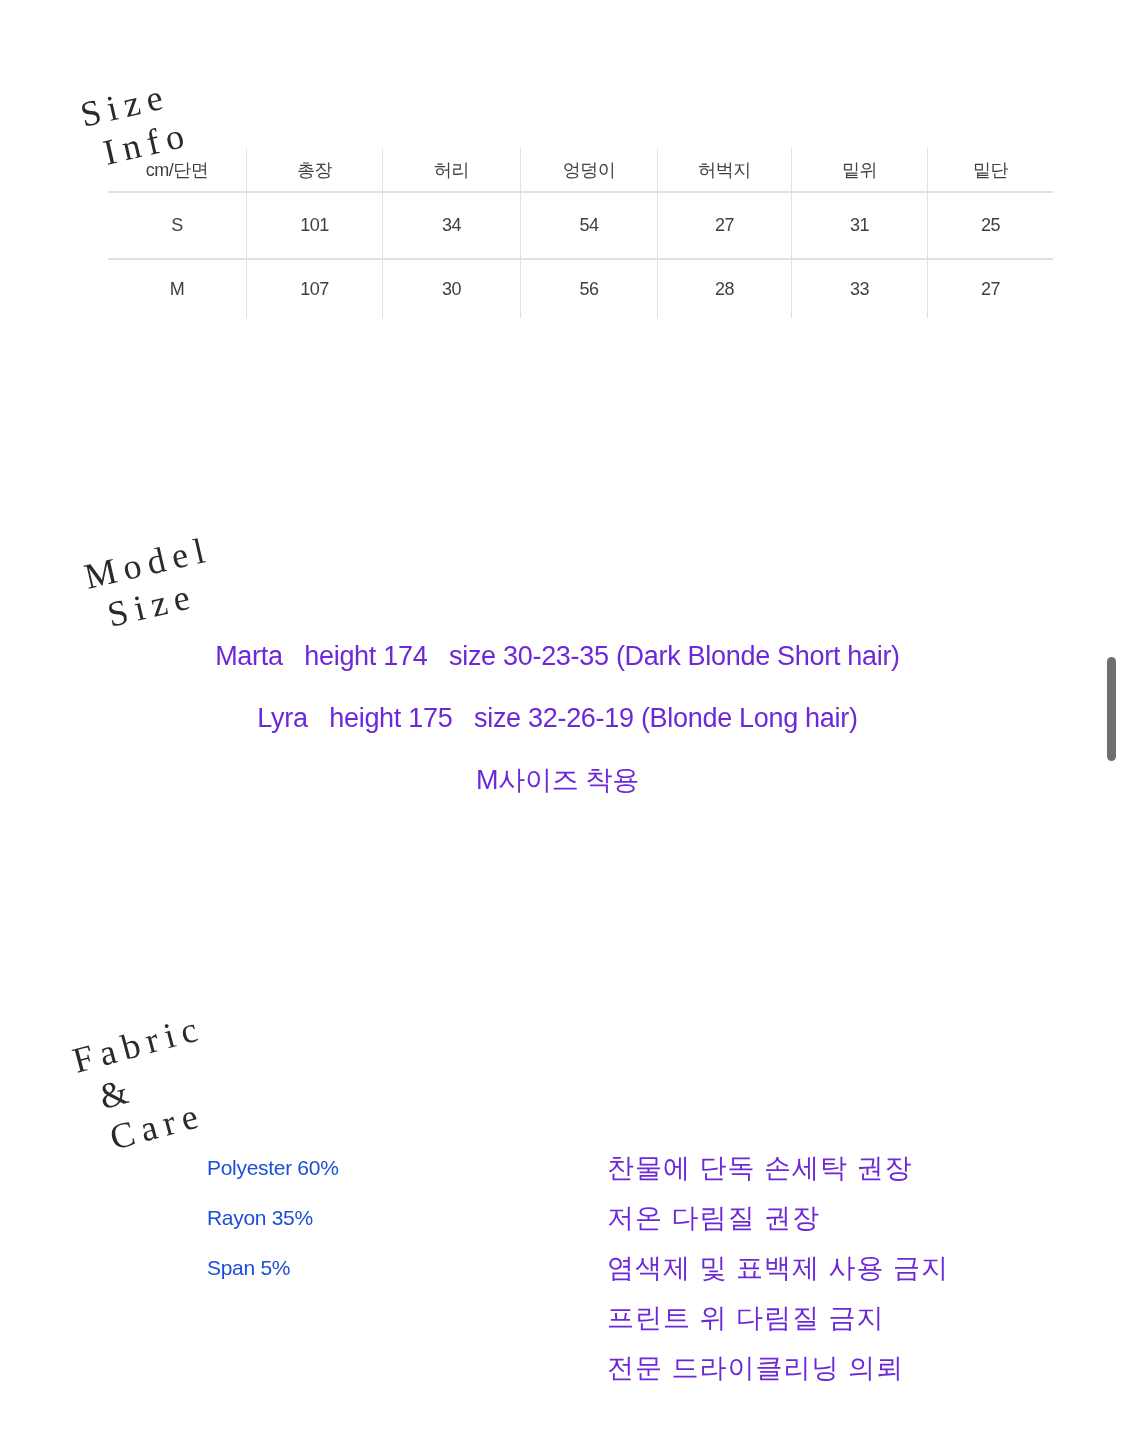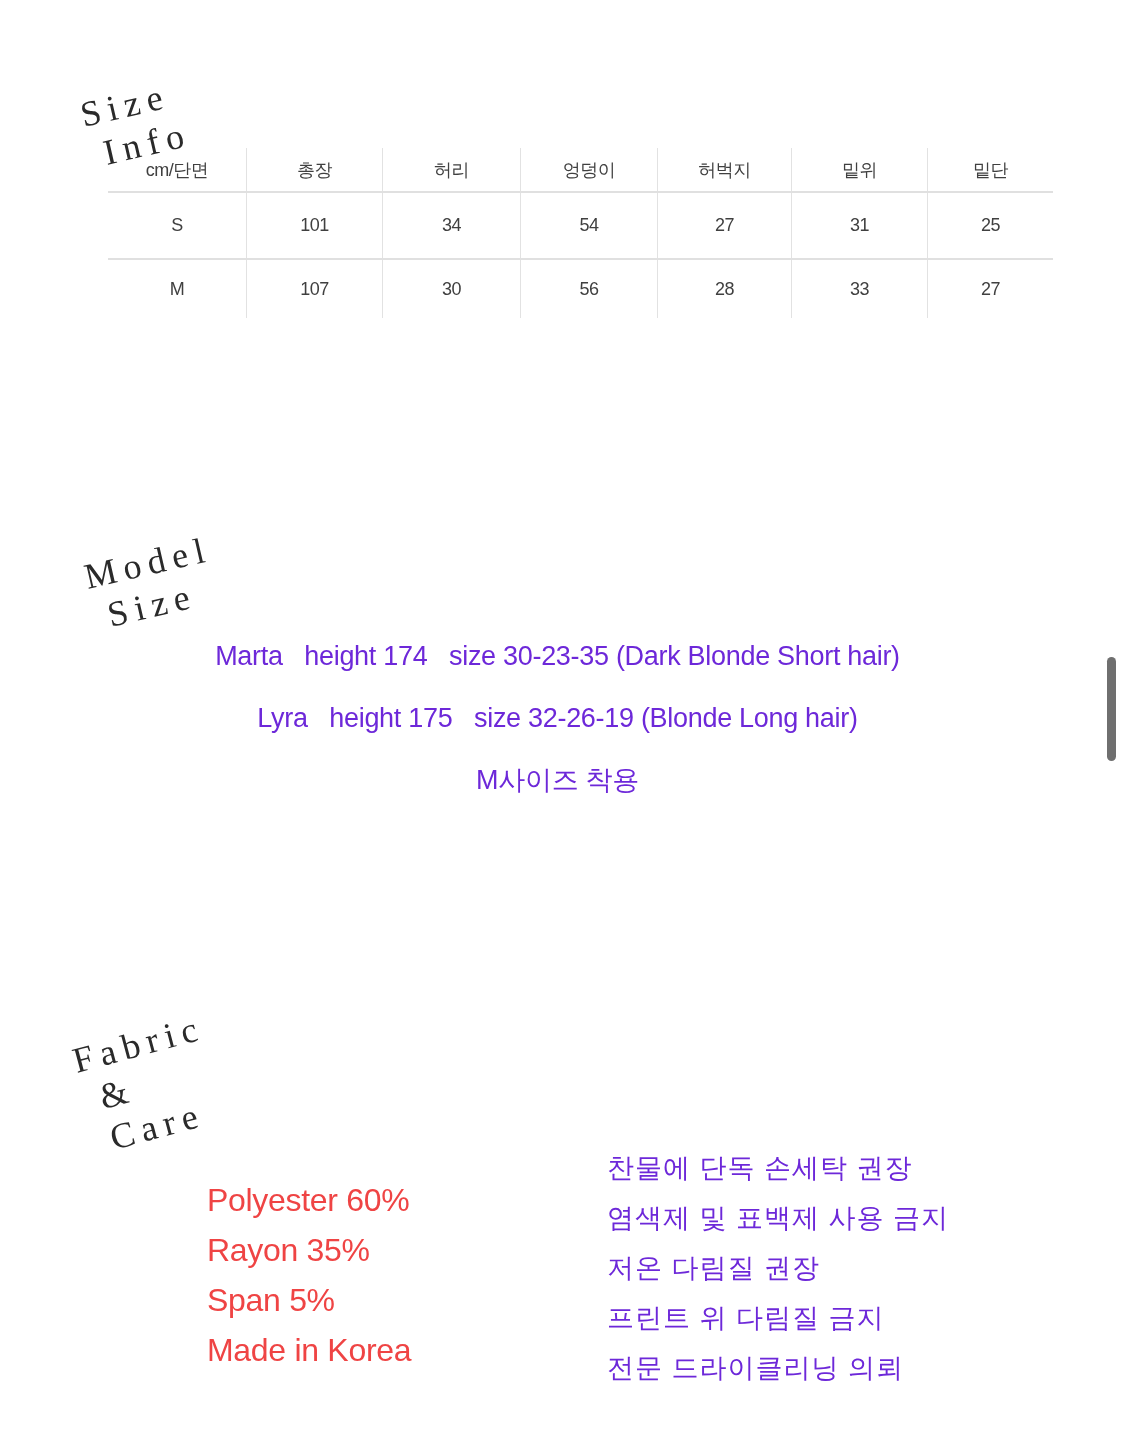--- a/index.html
+++ b/index.html
@@ -73,24 +73,23 @@
     .model-line {
       height: 62px;
       line-height: 44px;
       white-space: pre;
     }
     
     .fabric-list {
       position: absolute;
       left: 207px;
       top: 1146px;
-      font-size: 32px;
-      color: #ef4444;
+      font-size: 21px;
+      color: #1d4ed8;
       letter-spacing: -0.3px;
-      margin-top: 32px;
     }
     .care-list {
       position: absolute;
       left: 607px;
       top: 1146px;
       font-size: 27px;
       color: #6d28d9;
       letter-spacing: 1px;
     }
     .list-item {
@@ -165,24 +164,23 @@
 <div class="section-title" style="left:70px; top:1003px; transform: rotate(-15deg);">
   <span class="title-word">Fabric</span>
   <span class="title-word" style="margin-left:16px;">&amp;</span>
   <span class="title-word" style="margin-left:16px;">Care</span>
 </div>
 
 <div class="fabric-list">
   <div class="list-item">Polyester 60%</div>
   <div class="list-item">Rayon 35%</div>
   <div class="list-item">Span 5%</div>
-  <div class="list-item">Made in Korea</div>
 </div>
 
 <div class="care-list">
   <div class="list-item">찬물에 단독 손세탁 권장</div>
+  <div class="list-item">저온 다림질 권장</div>
   <div class="list-item">염색제 및 표백제 사용 금지</div>
-  <div class="list-item">저온 다림질 권장</div>
   <div class="list-item">프린트 위 다림질 금지</div>
   <div class="list-item">전문 드라이클리닝 의뢰</div>
 </div>
 
 <div class="scrollbar-thumb"></div>
 
 </body></html>

